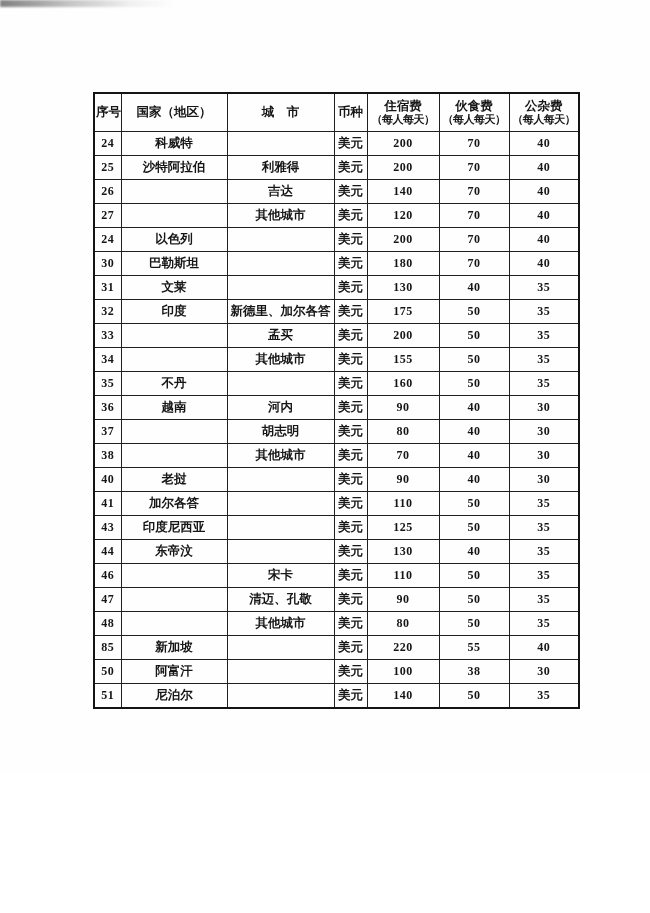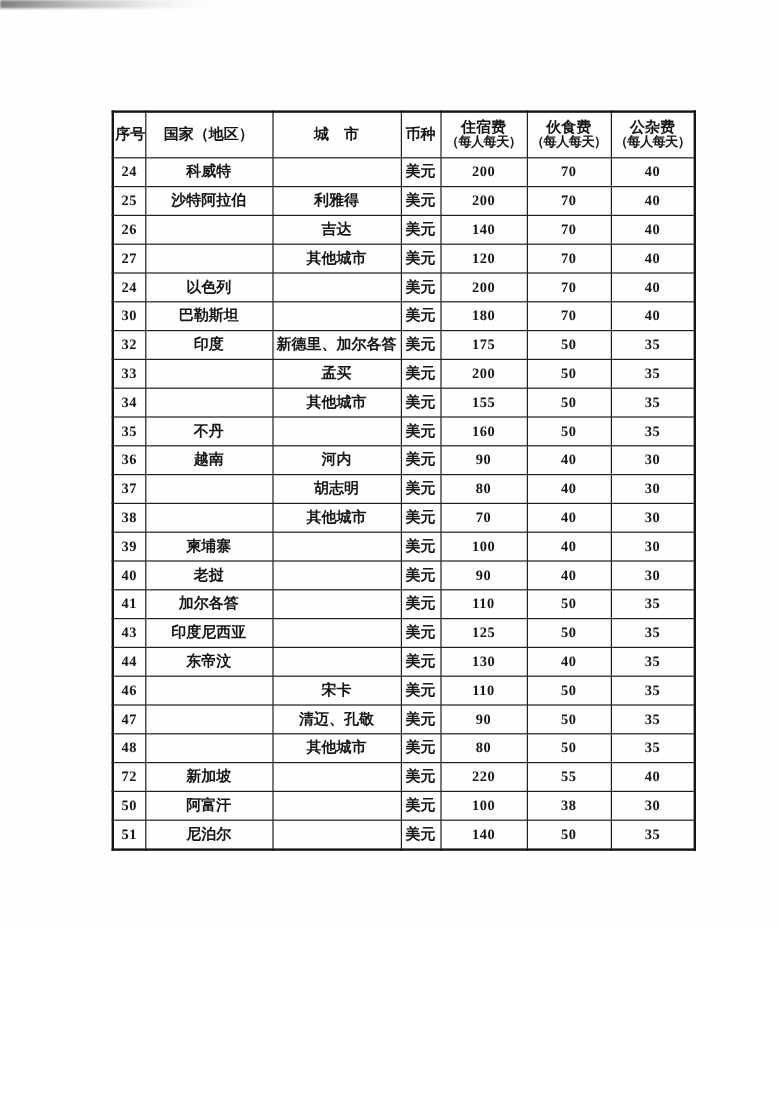--- a/index.html
+++ b/index.html
@@ -174,20 +174,29 @@
         <tr>
           <td class="num">30</td>
           <td>巴勒斯坦</td>
           <td></td>
           <td>美元</td>
           <td class="num">180</td>
           <td class="num">70</td>
           <td class="num">40</td>
         </tr>
         <tr>
+          <td class="num">31</td>
+          <td>文莱</td>
+          <td></td>
+          <td>美元</td>
+          <td class="num">130</td>
+          <td class="num">40</td>
+          <td class="num">35</td>
+        </tr>
+        <tr>
           <td class="num">32</td>
           <td>印度</td>
           <td>新德里、加尔各答</td>
           <td>美元</td>
           <td class="num">175</td>
           <td class="num">50</td>
           <td class="num">35</td>
         </tr>
         <tr>
           <td class="num">33</td>
@@ -237,29 +246,20 @@
         <tr>
           <td class="num">38</td>
           <td></td>
           <td>其他城市</td>
           <td>美元</td>
           <td class="num">70</td>
           <td class="num">40</td>
           <td class="num">30</td>
         </tr>
         <tr>
-          <td class="num">39</td>
-          <td>柬埔寨</td>
-          <td></td>
-          <td>美元</td>
-          <td class="num">100</td>
-          <td class="num">40</td>
-          <td class="num">30</td>
-        </tr>
-        <tr>
           <td class="num">40</td>
           <td>老挝</td>
           <td></td>
           <td>美元</td>
           <td class="num">90</td>
           <td class="num">40</td>
           <td class="num">30</td>
         </tr>
         <tr>
           <td class="num">41</td>
@@ -309,21 +309,21 @@
         <tr>
           <td class="num">48</td>
           <td></td>
           <td>其他城市</td>
           <td>美元</td>
           <td class="num">80</td>
           <td class="num">50</td>
           <td class="num">35</td>
         </tr>
         <tr>
-          <td class="num">72</td>
+          <td class="num">85</td>
           <td>新加坡</td>
           <td></td>
           <td>美元</td>
           <td class="num">220</td>
           <td class="num">55</td>
           <td class="num">40</td>
         </tr>
         <tr>
           <td class="num">50</td>
           <td>阿富汗</td>

